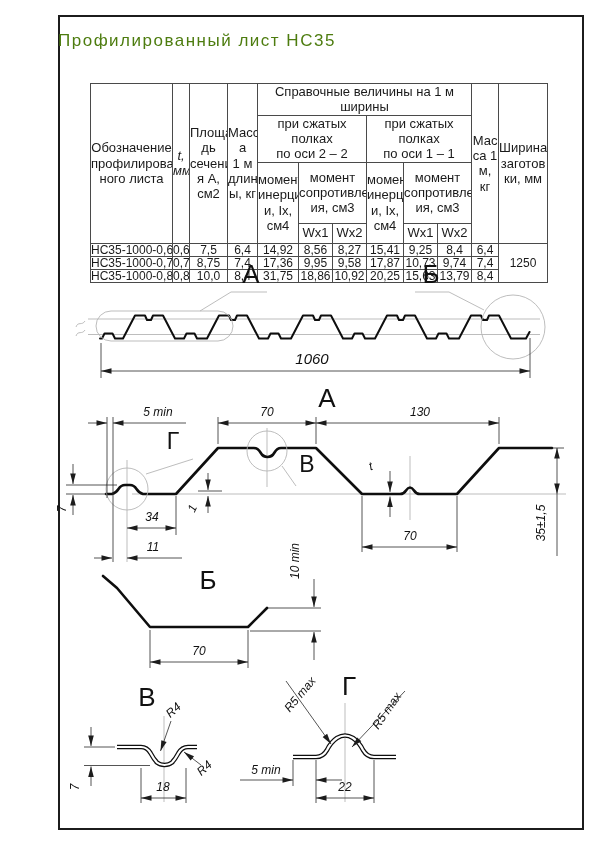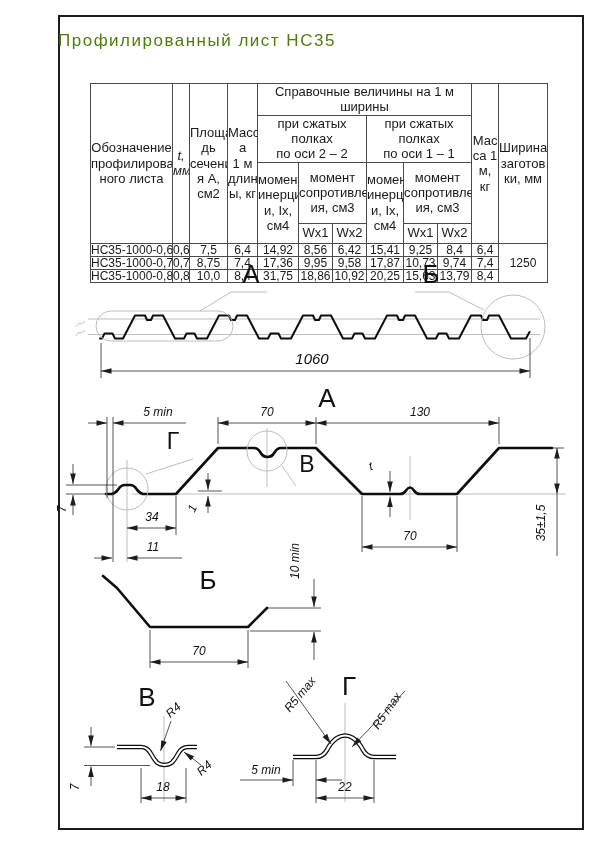--- a/index.html
+++ b/index.html
@@ -106,21 +106,21 @@
       <td>Wx1</td>
       <td>Wx2</td>
     </tr>
     <tr class="dr">
       <td>НС35-1000-0,6</td>
       <td>0,6</td>
       <td>7,5</td>
       <td>6,4</td>
       <td>14,92</td>
       <td>8,56</td>
-      <td>6,42</td>
+      <td>8,27</td>
       <td>15,41</td>
       <td>9,25</td>
       <td>8,4</td>
       <td>6,4</td>
       <td rowspan="3">1250</td>
     </tr>
     <tr class="dr">
       <td>НС35-1000-0,7</td>
       <td>0,7</td>
       <td>8,75</td>

